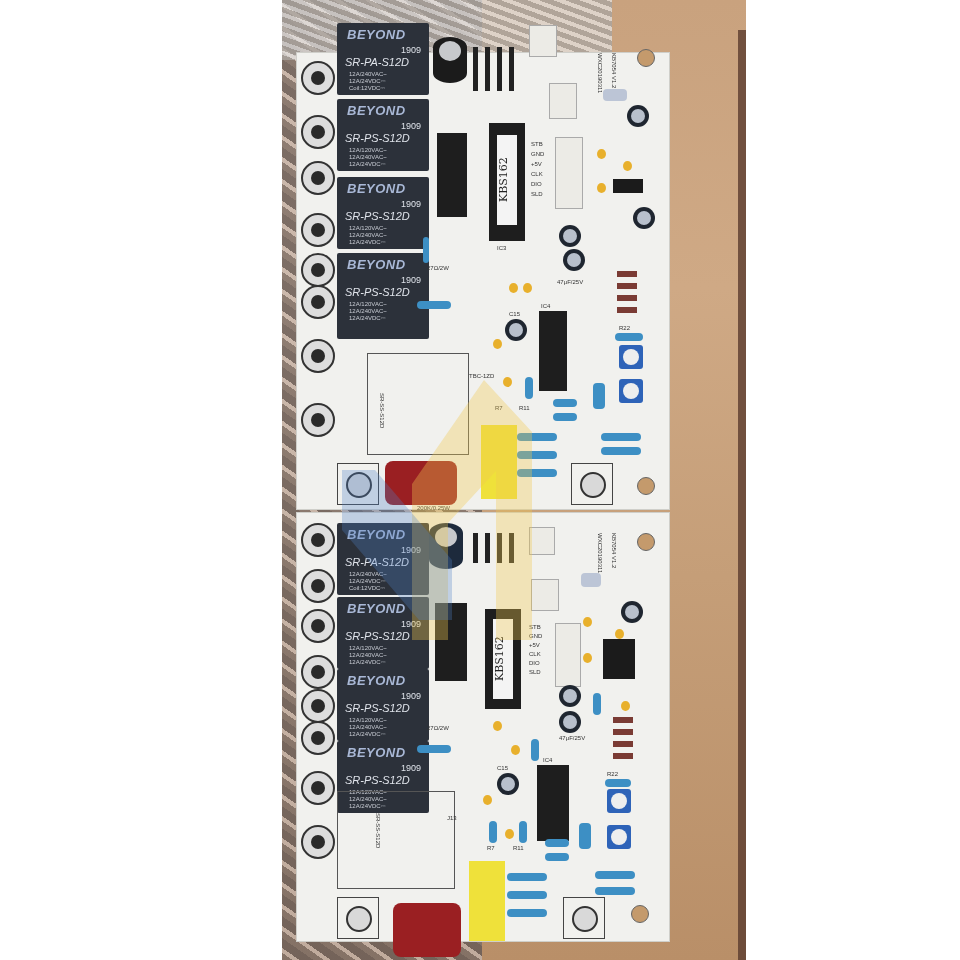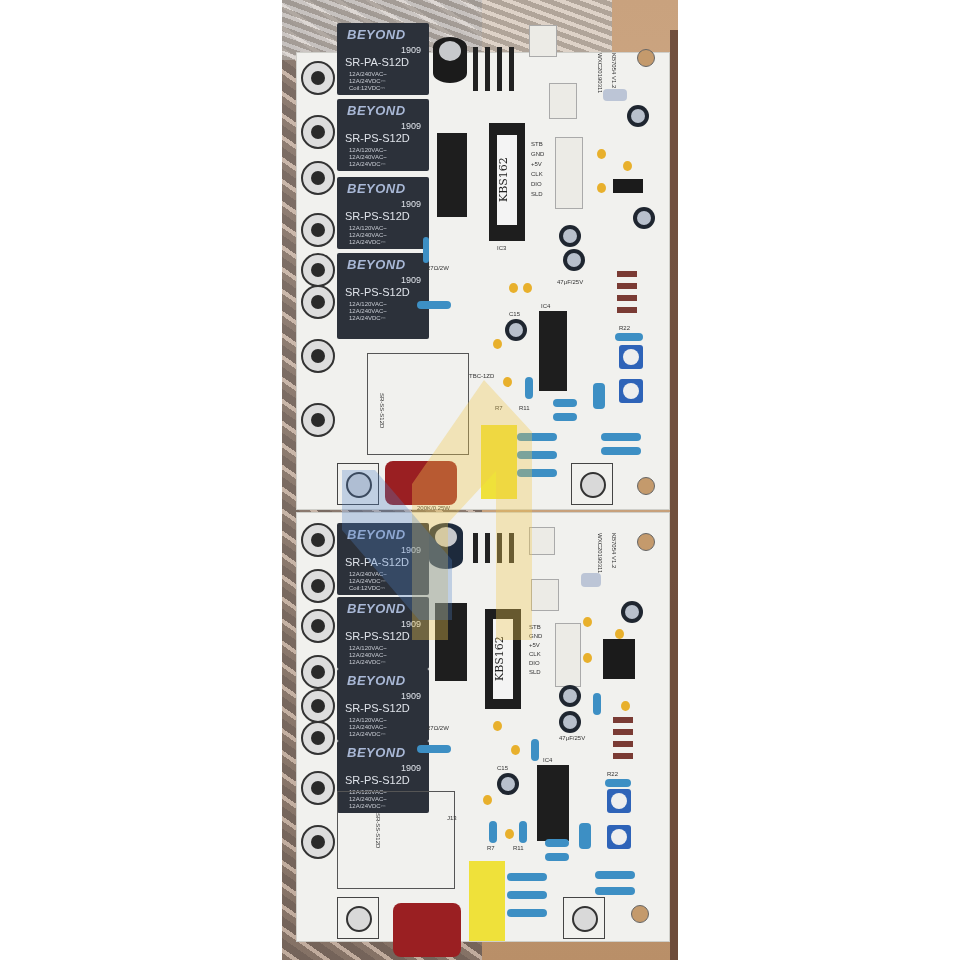--- a/index.html
+++ b/index.html
@@ -1,32 +1,32 @@
 <!DOCTYPE html>
 <html><head>
 <meta charset="utf-8">
 <style>
   html,body{margin:0;padding:0;background:#ffffff;}
   body{width:960px;height:960px;position:relative;overflow:hidden;font-family:"Liberation Sans",sans-serif;}
-  .photo{position:absolute;left:282px;top:0;width:396px;height:960px;overflow:hidden;
+  .photo{position:absolute;left:282px;top:0;width:464px;height:960px;overflow:hidden;
     background:linear-gradient(180deg,#c9a27e 0%,#cfa985 30%,#c59e78 60%,#b98f68 100%);}
   .bubble{position:absolute;left:0;top:0;width:200px;height:960px;
     background:repeating-linear-gradient(35deg,rgba(90,90,100,.55) 0 6px,rgba(200,200,210,.5) 6px 10px,rgba(70,70,80,.6) 10px 18px);}
   .bubble-top{position:absolute;left:0;top:0;width:330px;height:60px;
     background:repeating-linear-gradient(20deg,rgba(170,165,160,.8) 0 5px,rgba(230,230,230,.7) 5px 9px);}
   .board{position:absolute;left:14px;width:372px;background:#f1f1ee;border:1px solid #cfcfca;}
   .board.top{top:52px;height:456px;}
   .board.bottom{top:512px;height:428px;}
   .edge-shadow{position:absolute;right:0;top:30px;width:8px;height:930px;background:#5a3b2e;opacity:.8;}
   .term{position:absolute;left:4px;width:30px;height:30px;border-radius:50%;border:2px solid #333;background:#ddd;}
   .term::after{content:"";position:absolute;left:8px;top:8px;width:14px;height:14px;border-radius:50%;background:#2a2a2a;}
   .relay{position:absolute;left:40px;width:92px;height:72px;background:#2c313a;border-radius:2px;color:#dfe3ea;}
   .relay .brand{position:absolute;left:10px;top:4px;font-size:13px;font-weight:bold;font-style:italic;color:#a9b8d6;letter-spacing:.5px;}
   .relay .year{position:absolute;right:8px;top:22px;font-size:9px;}
-  .relay .model{position:absolute;left:8px;top:33px;font-size:11px;}
+  .relay .model{position:absolute;left:8px;top:33px;font-size:11px;font-style:italic;}
   .relay .rating{position:absolute;left:12px;top:48px;font-size:6px;line-height:7px;white-space:pre;color:#c8ccd4;}
   .cap-big{position:absolute;width:34px;height:46px;border-radius:50%/22%;background:#1b1b1b;}
   .cap-big::after{content:"";position:absolute;left:6px;top:4px;width:22px;height:20px;border-radius:50%;background:#c7c9cc;}
   .ic{position:absolute;background:#1e1e1e;}
   .chip-label{position:absolute;background:#f4f4f4;color:#222;font-family:"DejaVu Serif",serif;font-size:11px;writing-mode:vertical-rl;transform:rotate(180deg);text-align:center;}
   .conn{position:absolute;background:#ecebe6;border:1px solid #aaa;}
   .silk{position:absolute;font-size:6px;color:#333;white-space:nowrap;}
   .res{position:absolute;height:8px;border-radius:4px;background:#3d8fc4;}
   .res.v{width:8px;height:22px;}
   .tant{position:absolute;width:9px;height:10px;border-radius:50%;background:#e8b02c;}

